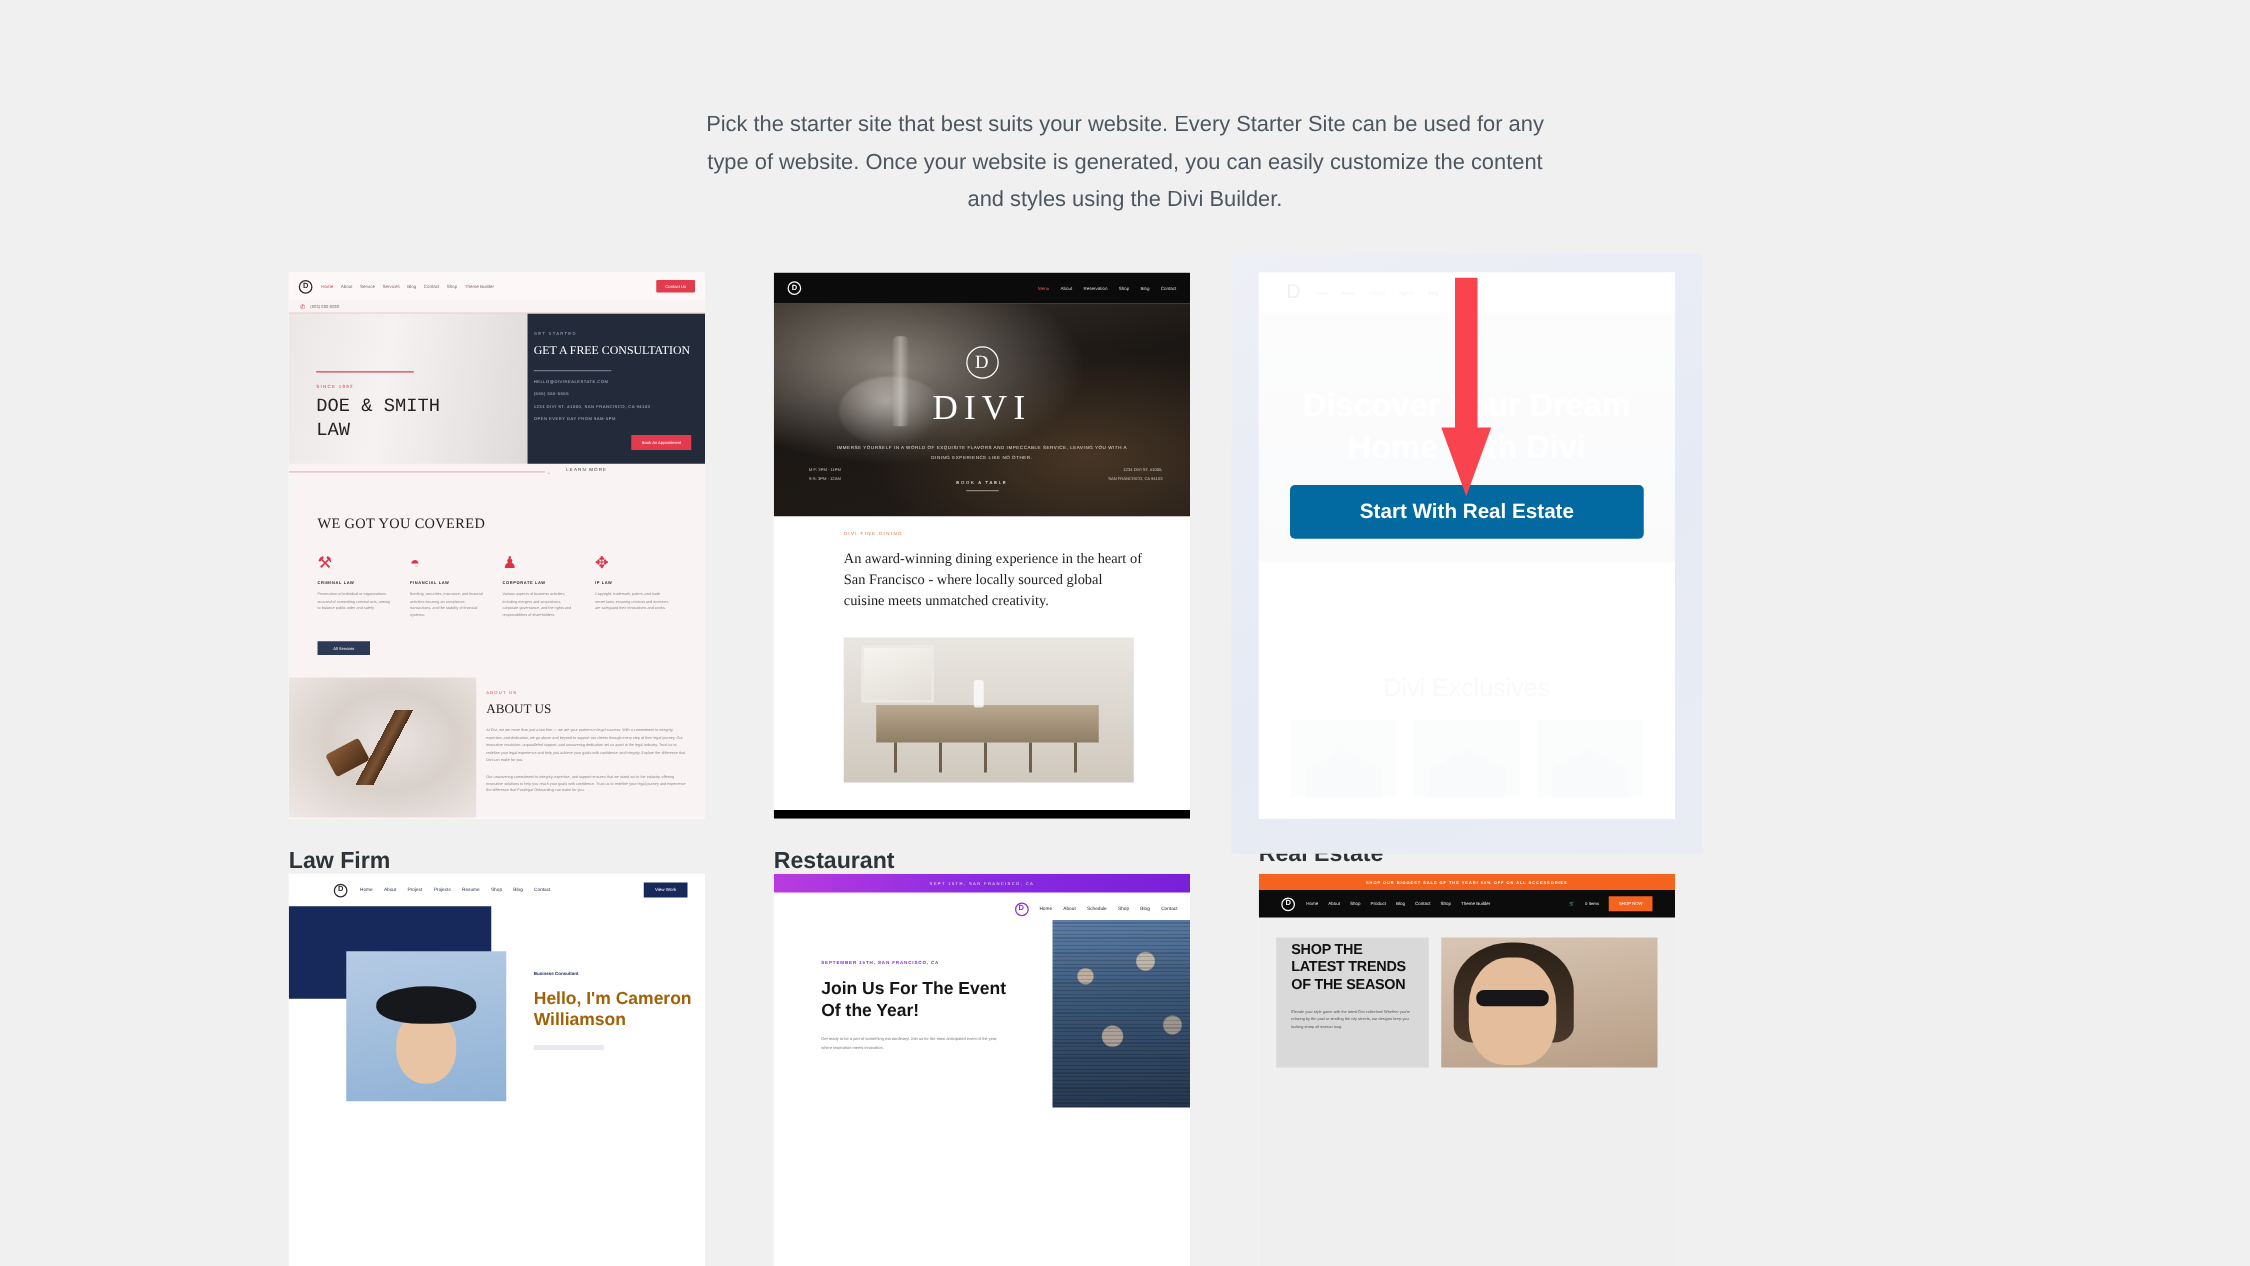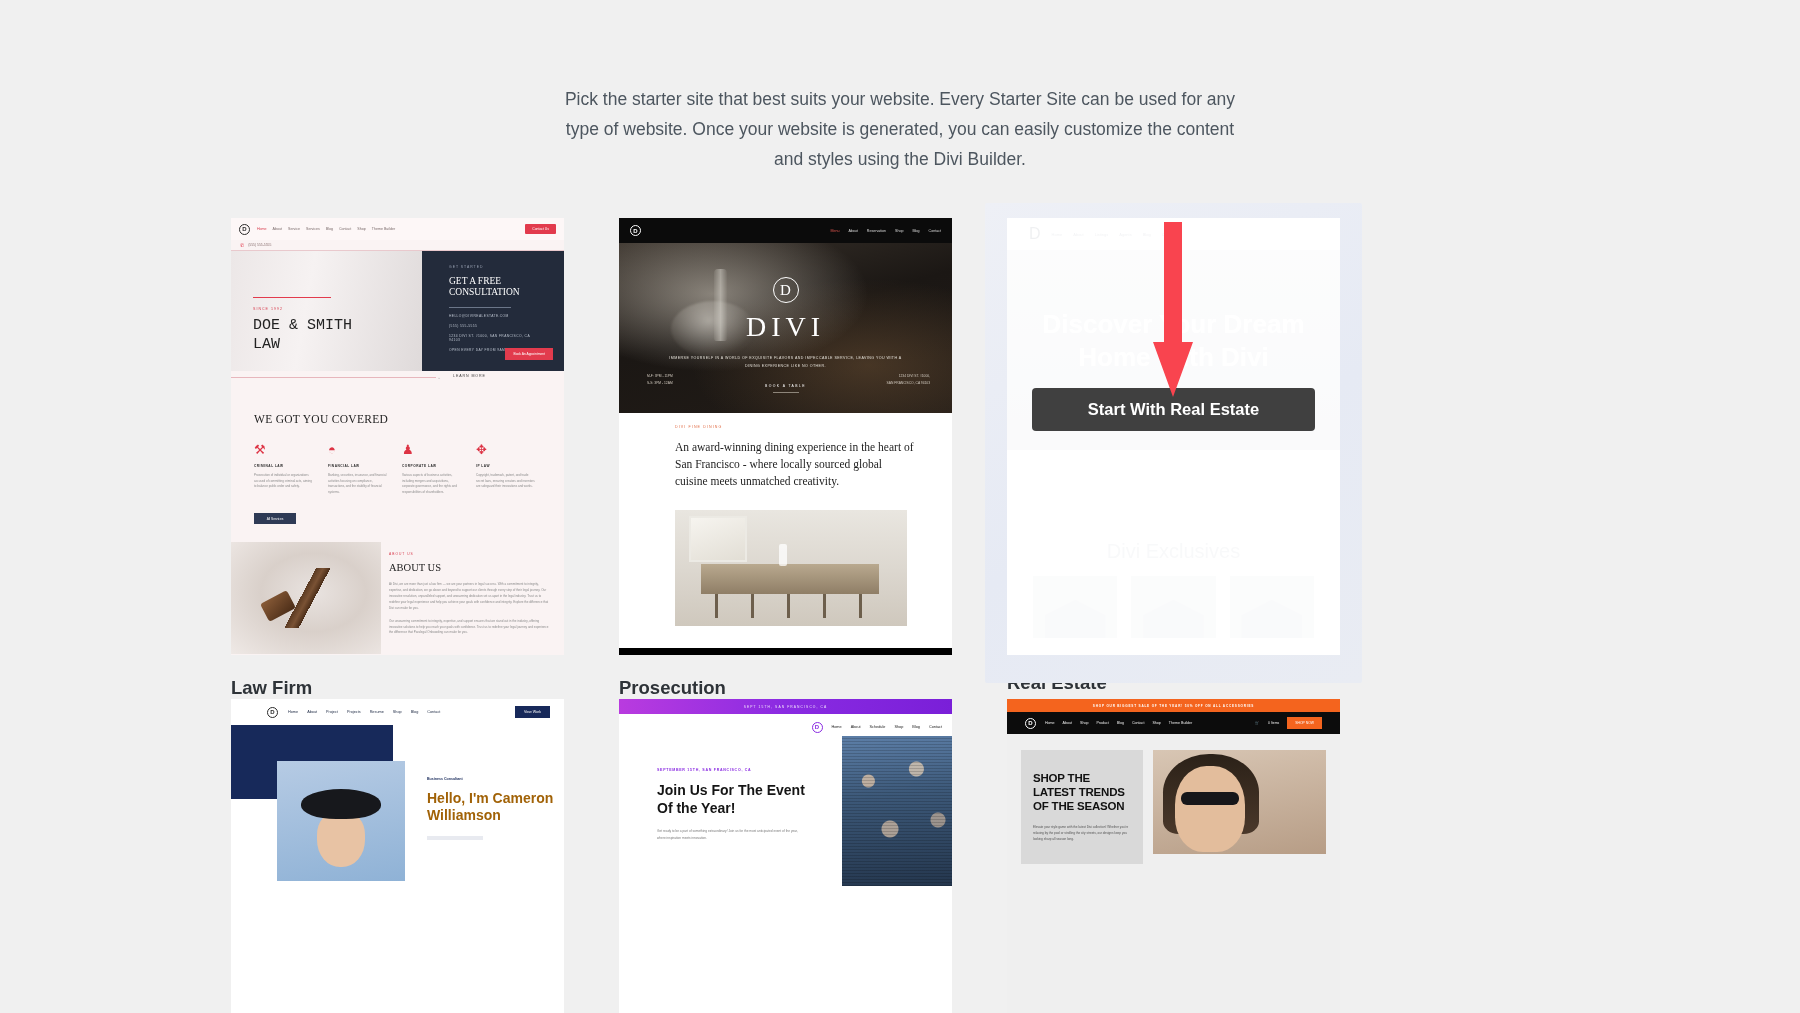--- a/index.html
+++ b/index.html
@@ -85,21 +85,21 @@
     background: linear-gradient(100deg,#ece7e7 0%,#f6f2f2 40%,#dfdada 100%);
   }
   .law .hero-l .rule { position:absolute; left:22px; top:46px; width:78px; height:1px; background:#e23b4d; }
   .law .hero-l .kicker { position:absolute; left:22px; top:56px; font-size:3.6px; letter-spacing:1px; color:#d8394b; }
   .law .hero-l h2 {
     position:absolute; left:22px; top:66px; width:120px;
     font-family:Liberation Mono, monospace; font-size:15px;
     line-height:1.22; color:#222; font-weight:normal;
   }
   .law .hero-r {
-    width: 142px; background:#232b3b; position:relative; padding:14px 27px;
+    width: 142px; background:#232b3b; position:relative; padding:14px 5px;
   }
   .law .hero-r .kicker { font-size:3.4px; letter-spacing:1px; color:#9aa3b4; }
   .law .hero-r h3 {
     margin-top:7px; font-family:"Liberation Serif", serif;
     font-size:9.5px; color:#fff; font-weight:normal; line-height:1.15;
   }
   .law .hero-r .bar { margin-top:9px; width:62px; height:0.8px; background:#6b7689; }
   .law .hero-r .li { margin-top:6px; font-size:3.3px; color:#b9c0cc; letter-spacing:0.4px; }
   .law .hero-r .btn {
     position:absolute; right:11px; bottom:11px;
@@ -252,21 +252,21 @@
   
   .re .wash { position:absolute; inset:0; background:rgba(255,255,255,0.72); }
   .re-actions {
     position:absolute; left:25px; right:25px; top:170px; z-index:6;
   }
   .btn-primary, .btn-secondary {
     display:block; width:100%; height:43px; border:none; cursor:pointer;
     border-radius:4px; color:#fff; font-size:16.5px; font-weight:bold;
     font-family:"Liberation Sans", sans-serif;
   }
-  .btn-primary { background:#404040; }
+  .btn-primary { background:#0369a1; }
   .btn-secondary { margin-top:14px; background:#7226d3; }
 
   
   .cons { background:#fff; }
   .cons .nav { height:26px; display:flex; align-items:center; padding:0 36px; gap:10px; background:#fff; }
   .cons .nav-items { display:flex; gap:9px; font-size:3.8px; color:#1e2a44; }
   .cons .block { position:absolute; left:0; top:26px; width:162px; height:74px; background:#17295a; }
   .cons .photo {
     position:absolute; left:46px; top:62px; width:128px; height:120px;
     background: linear-gradient(170deg,#b6cbe4,#8fb2d6);
@@ -330,21 +330,21 @@
   .shop .topbar {
     height:13px; background:#f4641e; display:flex; align-items:center; justify-content:center;
     font-size:3.1px; letter-spacing:0.8px; color:#fff; font-weight:bold;
   }
   .shop .nav { height:22px; background:#0c0c0c; display:flex; align-items:center; padding:0 18px; gap:9px; }
   .shop .logo { border-color:#fff; color:#fff; }
   .shop .nav-items { display:flex; gap:8px; font-size:3.6px; color:#eee; }
   .shop .nav-right { margin-left:auto; display:flex; gap:8px; align-items:center; font-size:3.4px; color:#eee; }
   .shop .nav-right .pill { background:#f4641e; color:#fff; padding:4px 8px; }
   .shop .body { display:flex; padding:16px 14px 0 14px; gap:10px; }
-  .shop .panel { width:122px; background:#d9d9d9; padding:22px 12px; }
+  .shop .panel { width:122px; background:#d9d9d9; padding:4px 12px; }
   .shop .panel h2 { font-size:11.5px; line-height:1.2; color:#111; font-weight:bold; letter-spacing:-0.2px; }
   .shop .panel p { margin-top:10px; font-size:3.1px; line-height:2; color:#555; }
   .shop .model {
     flex:1; height:104px; overflow:hidden; position:relative;
     background: linear-gradient(170deg,#d8c6b4,#b79d86);
   }
   .shop .model .face {
     position:absolute; left:22px; top:16px; width:70px; height:86px;
     background:#e3bd9c; border-radius:45% 45% 40% 40%;
   }
@@ -494,21 +494,21 @@
             <h3>An award-winning dining experience in the heart of San Francisco - where locally sourced global cuisine meets unmatched creativity.</h3>
           </div>
           <div class="photo">
             <div class="win"></div>
             <div class="table"></div>
             <div class="vase"></div>
           </div>
           <div class="footbar"></div>
         </div>
       </div>
-      <div class="card-label">Prosecution</div>
+      <div class="card-label">Restaurant</div>
     </div>
 
     <div class="card hovered">
       <div class="halo"></div>
       <div class="thumb-wrap">
         <div class="mini re">
           <div class="nav">
             <div class="logo">D</div>
             <div class="nav-items">
               <span>Home</span>

